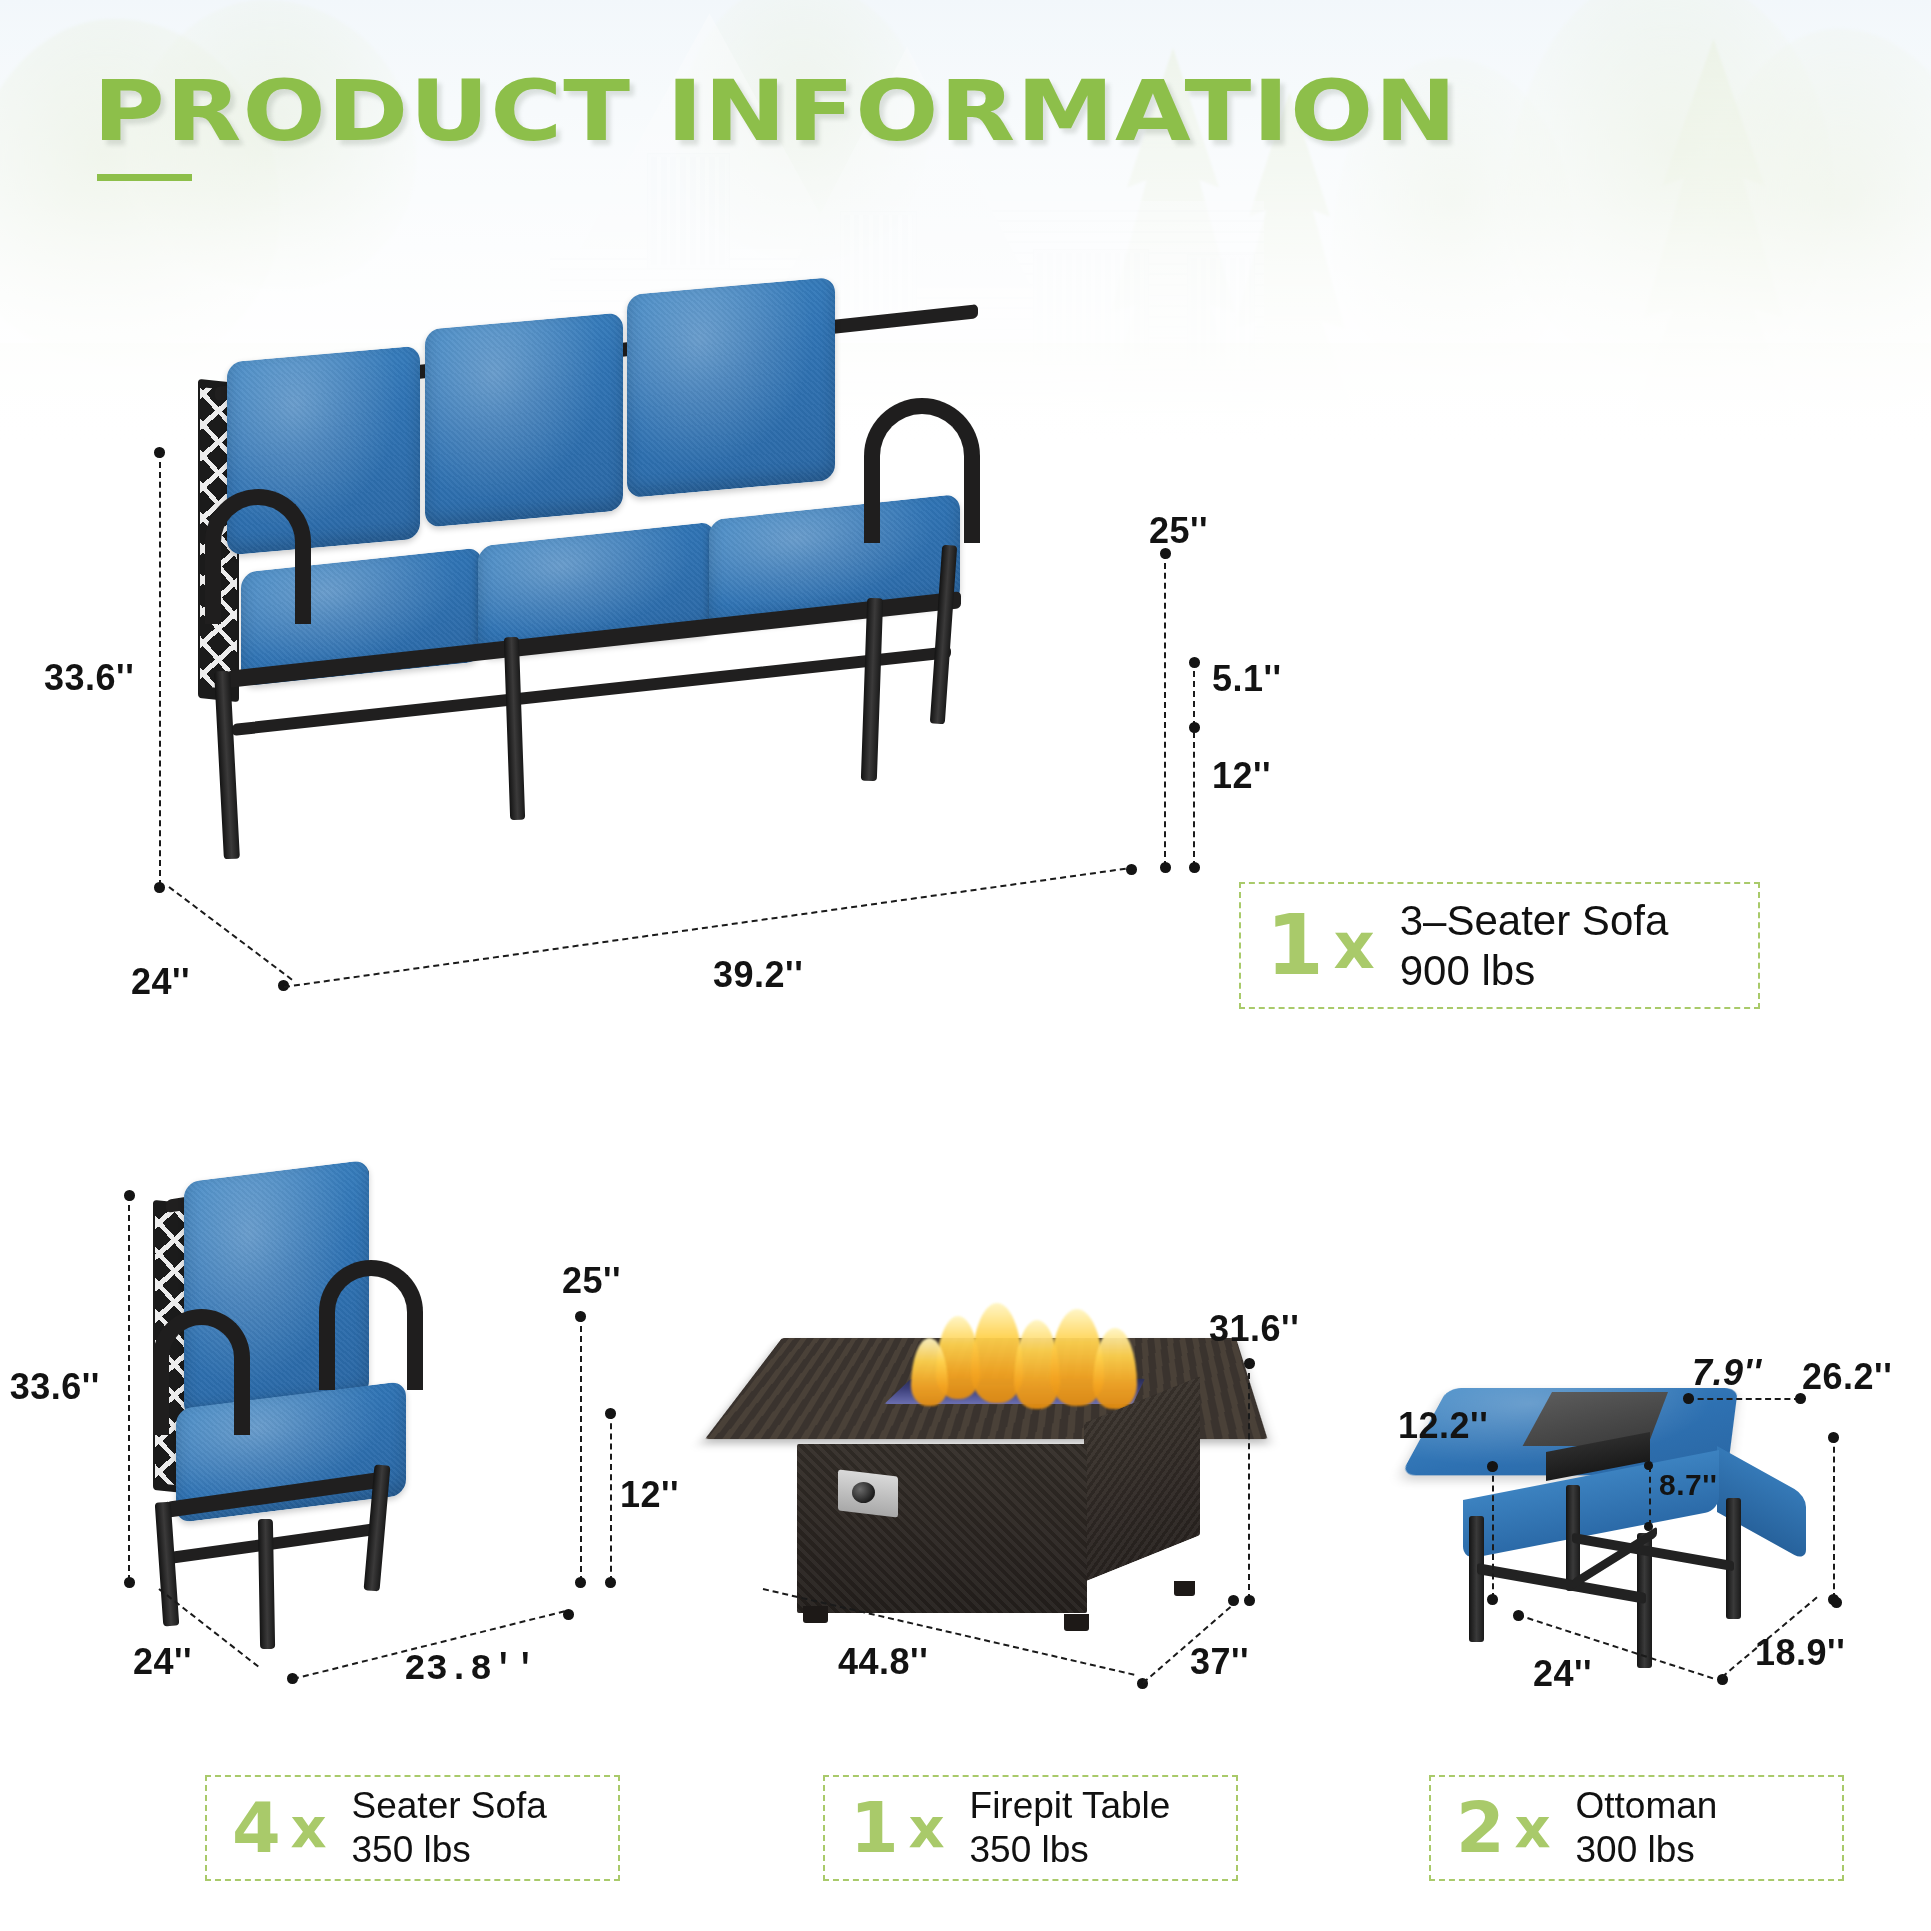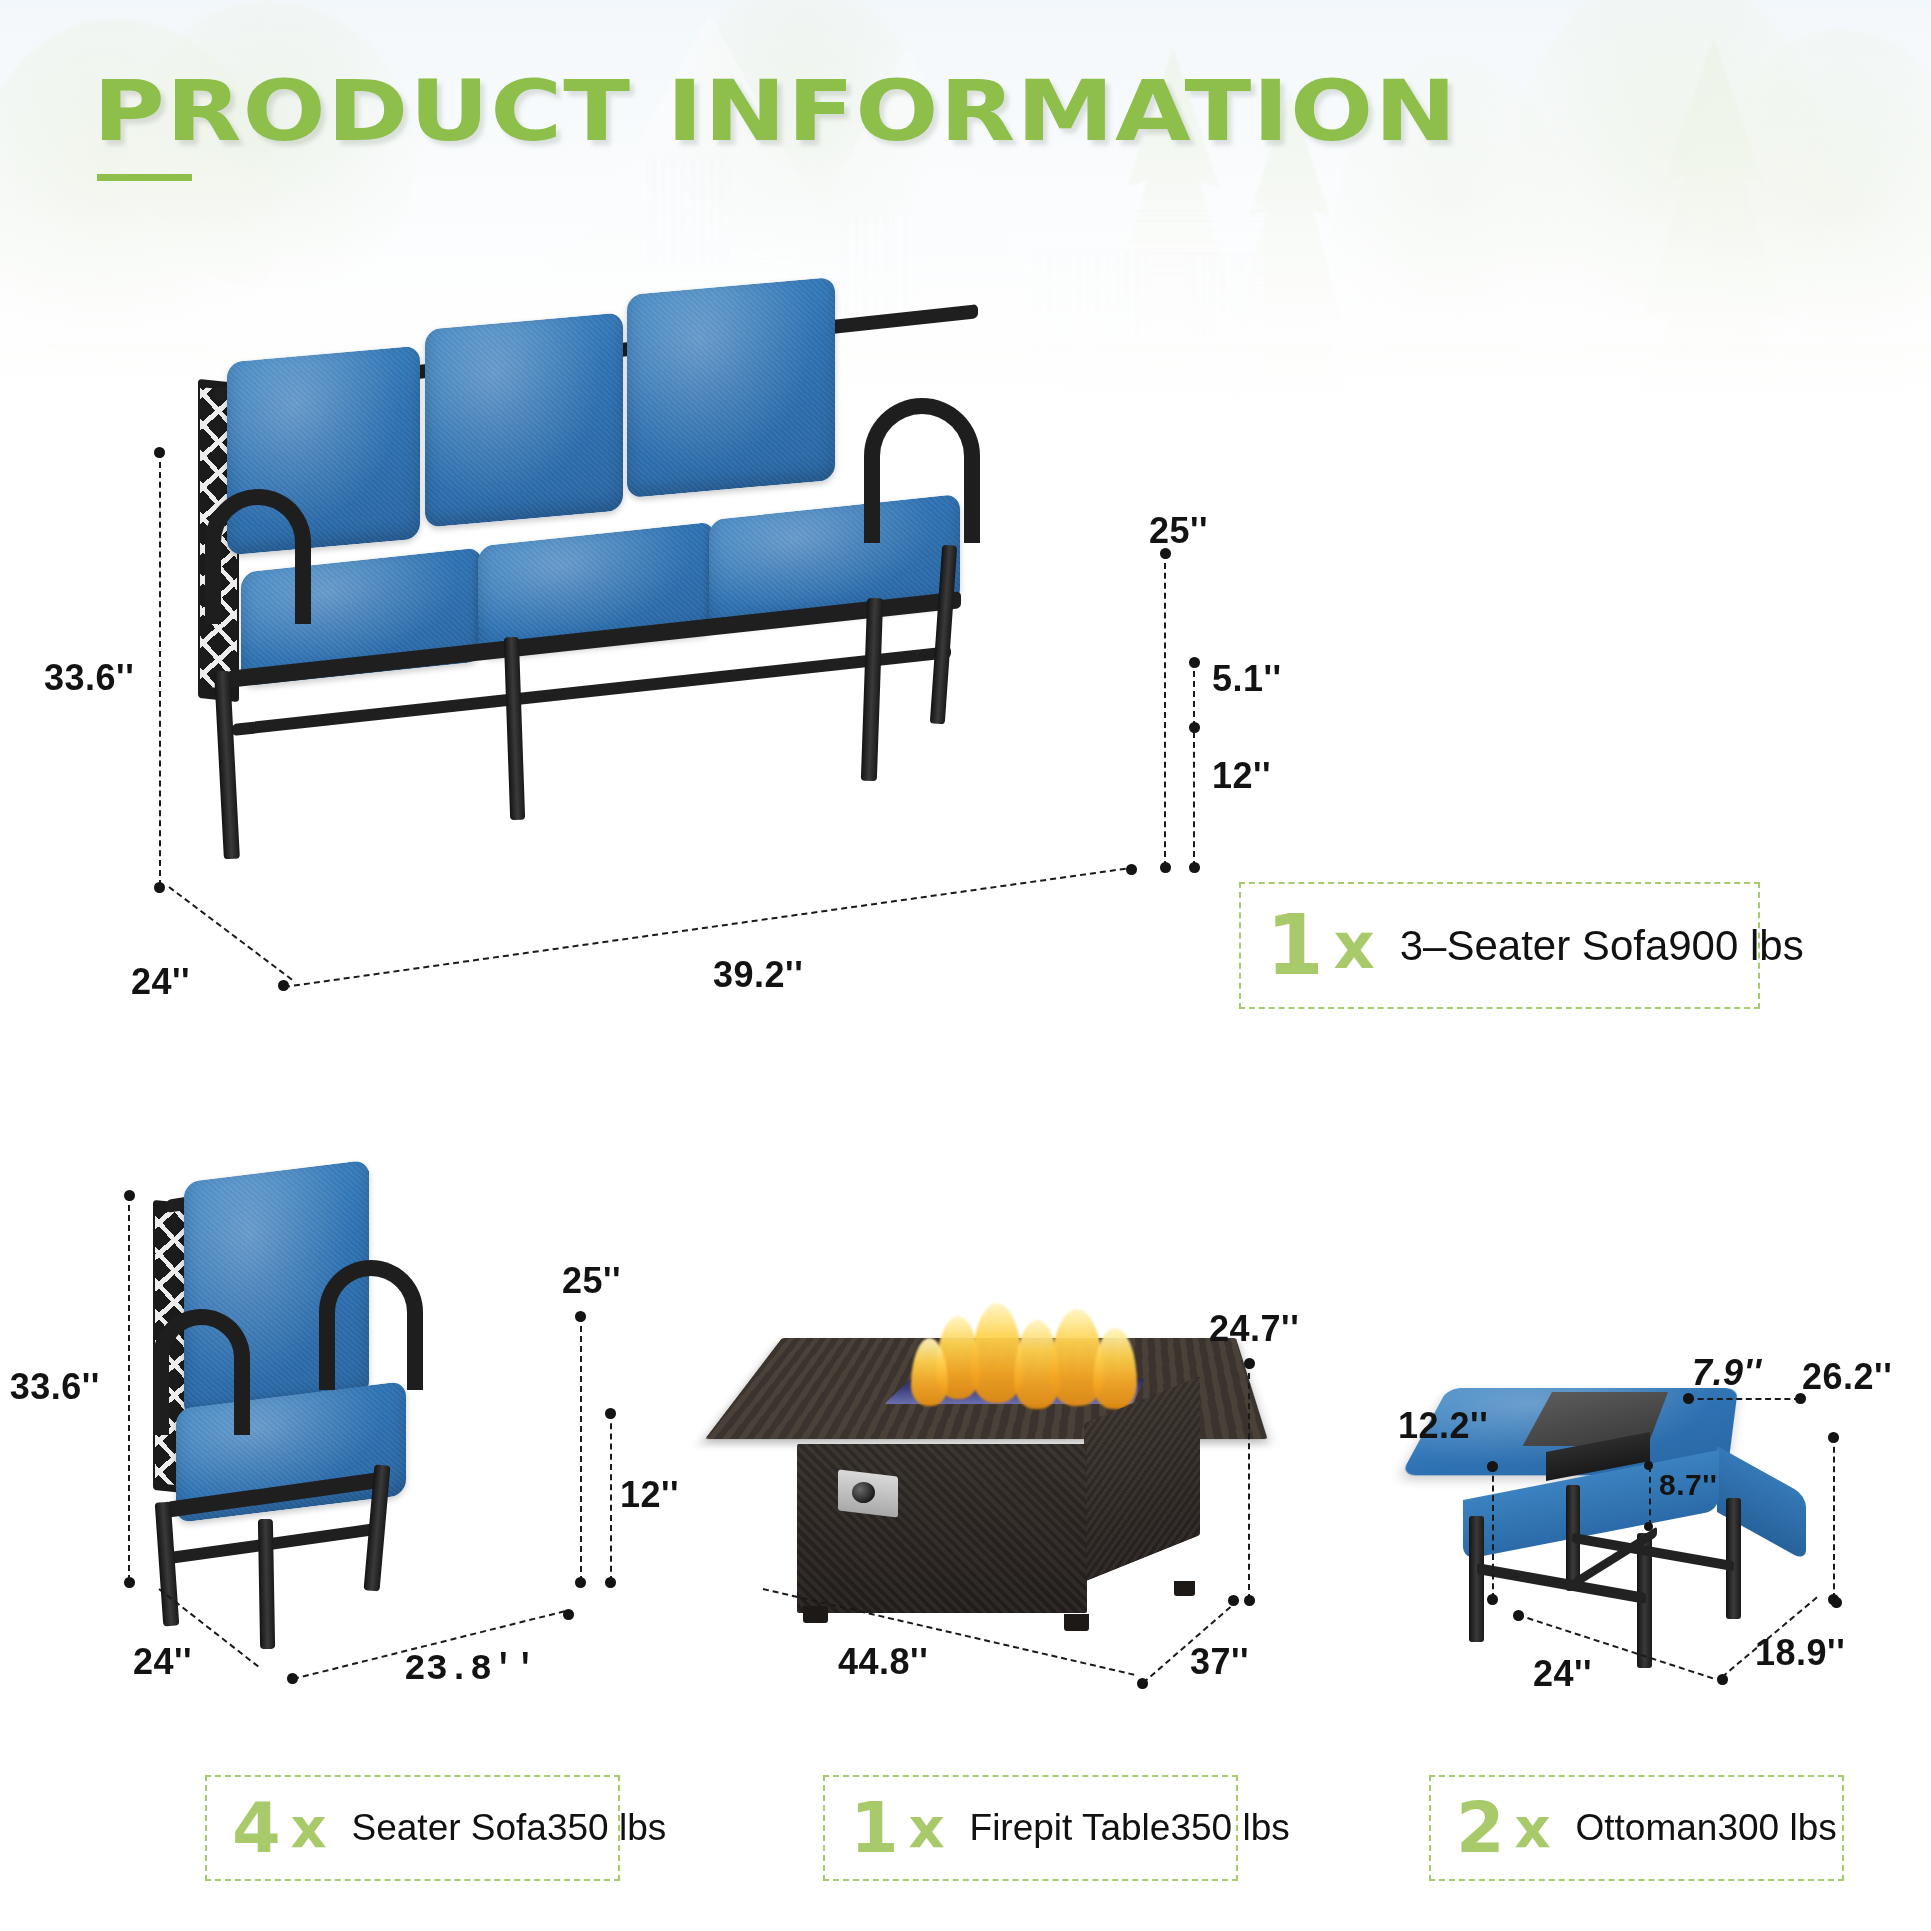--- a/index.html
+++ b/index.html
@@ -142,21 +142,21 @@
   .legend .qty {
     font-family: "DejaVu Sans", sans-serif;
     font-size: 70px; font-weight: 700; color: #a9ca6a;
     line-height: 1; margin-right: 9.7px;
   }
   .legend .xmark {
     font-family: "DejaVu Sans", sans-serif;
     font-size: 56px; font-weight: 700; color: #a9ca6a;
     line-height: 1; margin-right: 25px;
   }
-  .legend .ltext { display: flex; flex-direction: row; justify-content: center; }
+  .legend .ltext { display: flex; flex-direction: column; justify-content: center; }
   .legend .lname { font-size: 37px; color: #111; line-height: 1.18; white-space: nowrap; }
   .legend .lweight { font-size: 37px; color: #111; line-height: 1.18; white-space: nowrap; }
   .legend.big .qty { font-size: 83px; }
   .legend.big .xmark { font-size: 64px; }
   .legend.big .lname, .legend.big .lweight { font-size: 42px; }
   .cushion {
     background:
       radial-gradient(ellipse at 35% 25%, rgba(255,255,255,.26), rgba(255,255,255,0) 60%),
       linear-gradient(160deg,#3f86c4 0%,#2f73b4 45%,#2a67a4 100%);
     border-radius: 15.4px;
@@ -444,21 +444,21 @@
   <div class="fp-body-right"></div>
   <div class="fp-body"></div>
   <div class="fp-knob-plate"></div>
   <div class="fp-knob"></div>
   <div class="fp-foot" style="left:21px;  top:307px; width:25px; height:17.4px;"></div>
   <div class="fp-foot" style="left:282px; top:315px; width:25px; height:17.4px;"></div>
   <div class="fp-foot" style="left:392px; top:282px; width:21px; height:15.4px;"></div>
 </div>
 
 <div>
-  <div class="dim-label" style="left:1209px; top:1308px;">24.7''</div>
+  <div class="dim-label" style="left:1209px; top:1308px;">31.6''</div>
   <div class="vline" style="left:1248px; top:1363px; height:237px;"></div>
   <div class="dot" style="left:1244px; top:1358px;"></div>
   <div class="dot" style="left:1244px; top:1595px;"></div>
 
   <div class="dim-label" style="left:838px; top:1641px;">44.8''</div>
   <div class="diag" style="left:763px; top:1588px; width:381px; transform:rotate(13deg);"></div>
   <div class="dot" style="left:1137px; top:1678px;"></div>
 
   <div class="dim-label" style="left:1190px; top:1641px;">37''</div>
   <div class="diag" style="left:1143px; top:1682px; width:126px; transform:rotate(-41deg);"></div>

